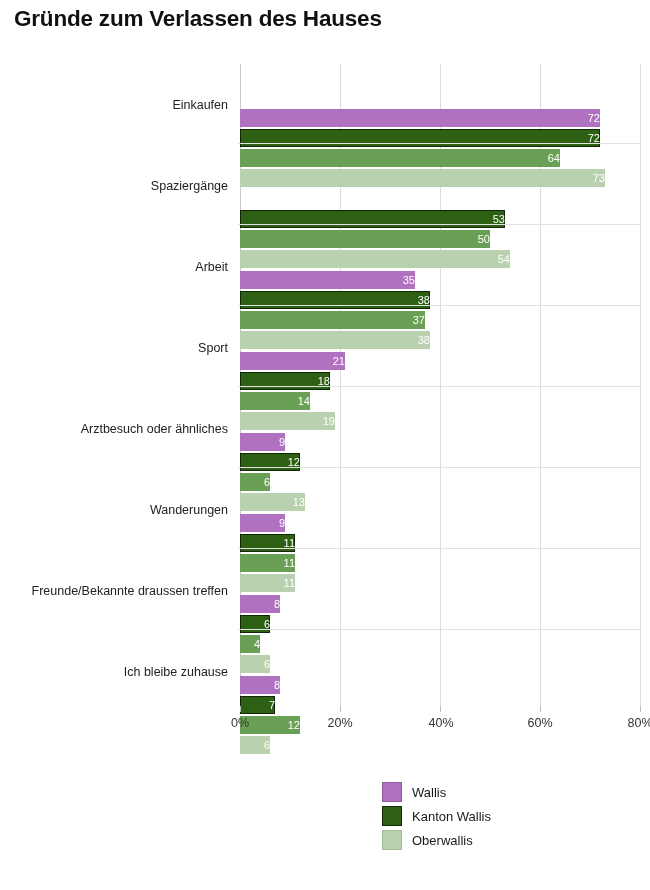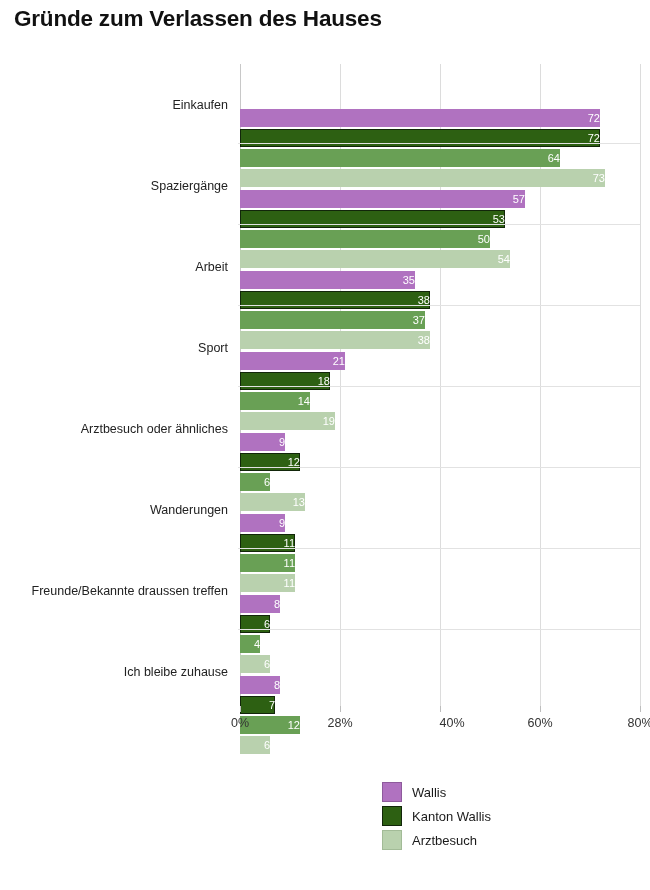--- a/index.html
+++ b/index.html
@@ -191,24 +191,20 @@
           <div class="bar-value" style="left: 0px; width: 320px;">64</div>
         </div>
         <div class="bar-row" style="top: 60px; width: 400px;">
           <div class="bar series-3" style="width: 365px;"></div>
           <div class="bar-value" style="left: 0px; width: 365px;">73</div>
         </div>
       </div>
       <div class="group" style="top: 81px; height: 81px;">
         <div class="group-sep" style="top: -2px;"></div>
         <div class="cat-label" style="left: -250px; width: 238px; top: 34px;">Spaziergänge</div>
-        <div class="bar-row" style="top: 0px; width: 400px;">
-          <div class="bar series-0" style="width: 285px;"></div>
-          <div class="bar-value" style="left: 0px; width: 285px;">57</div>
-        </div>
         <div class="bar-row" style="top: 20px; width: 400px; padding-left: 48px;">
           <div class="bar series-1" style="width: 265px;"></div>
           <div class="bar-value" style="left: 0px; width: 265px;">53</div>
         </div>
         <div class="bar-row" style="top: 40px; width: 400px;">
           <div class="bar series-2" style="width: 250px;"></div>
           <div class="bar-value" style="left: 0px; width: 250px;">50</div>
         </div>
         <div class="bar-row" style="top: 60px; width: 400px;">
           <div class="bar series-3" style="width: 270px;"></div>
@@ -334,37 +330,37 @@
           <div class="bar series-3" style="width: 30px;"></div>
           <div class="bar-value" style="left: 0px; width: 30px;">6</div>
         </div>
       </div>
     </div>
 
   <div class="xaxis" id="xaxis">
       <div class="xtick-mark" style="left: 0px;"></div>
       <div class="xtick-label" style="left: 0px;">0%</div>
       <div class="xtick-mark" style="left: 100px;"></div>
-      <div class="xtick-label" style="left: 100px;">28%</div>
+      <div class="xtick-label" style="left: 100px;">20%</div>
       <div class="xtick-mark" style="left: 200px;"></div>
-      <div class="xtick-label" style="left: 212px;">40%</div>
+      <div class="xtick-label" style="left: 201px;">40%</div>
       <div class="xtick-mark" style="left: 300px;"></div>
       <div class="xtick-label" style="left: 300px;">60%</div>
       <div class="xtick-mark" style="left: 400px;"></div>
       <div class="xtick-label" style="left: 400px;">80%</div>
     </div>
 
   <div class="legend" id="legend">
       <div class="legend-item">
         <div class="legend-swatch series-0"></div>
         <div class="legend-label">Wallis</div>
       </div>
       <div class="legend-item">
         <div class="legend-swatch series-1"></div>
         <div class="legend-label">Kanton Wallis</div>
       </div>
       <div class="legend-item">
         <div class="legend-swatch series-3"></div>
-        <div class="legend-label">Arztbesuch</div>
+        <div class="legend-label">Oberwallis</div>
       </div>
     </div>
 
 </div>
 
 </body></html>

